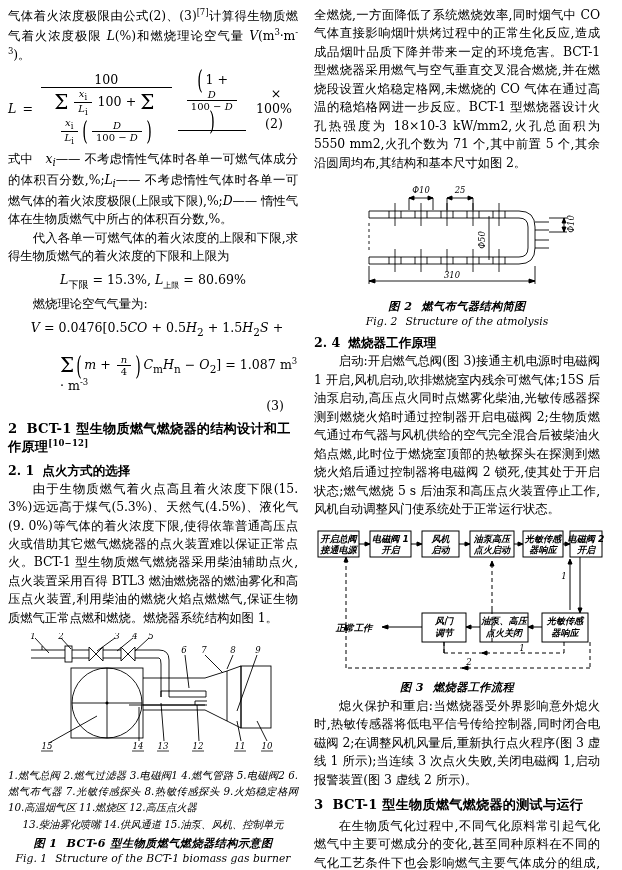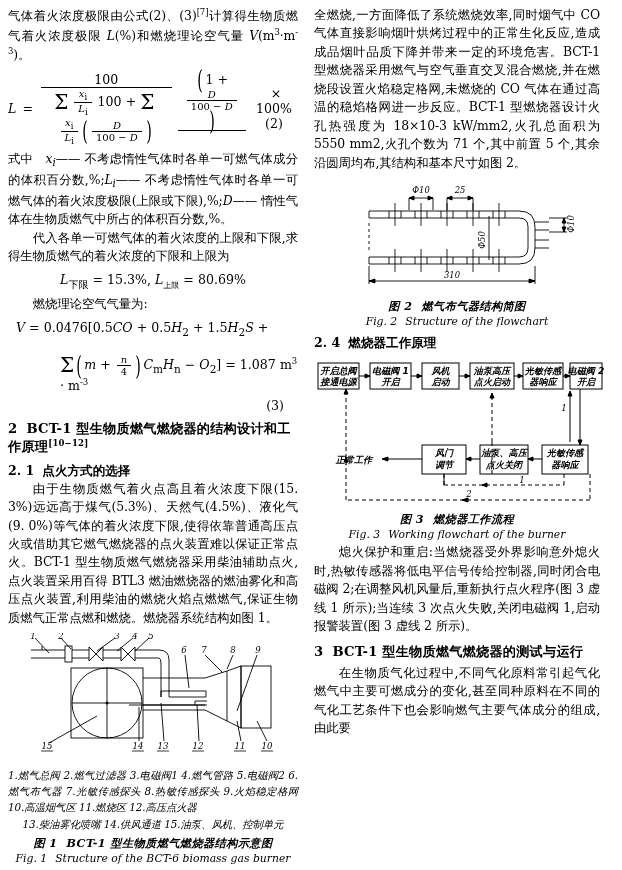--- a/index.html
+++ b/index.html
@@ -163,21 +163,21 @@
     <p class="body indent">
       代入各单一可燃气体的着火浓度的上限和下限,求得生物质燃气的着火浓度的下限和上限为
     </p>
 
     <div class="math">
       <span class="mi">L</span><sub style="font-size:10px">下限</sub> = 15.3%, <span class="mi">L</span><sub style="font-size:8px">上限</sub> = 80.69%
     </div>
 
     <p class="body indent">燃烧理论空气气量为:</p>
 
-    <div class="math" style="text-align:left;padding-left:8px;">
+    <div class="math" style="text-align:center;padding-left:8px;">
       <span class="mi">V</span> = 0.0476[0.5<span class="mi">CO</span> + 0.5<span class="mi">H</span><sub>2</sub> + 1.5<span class="mi">H</span><sub>2</sub><span class="mi">S</span> +
     </div>
     <div class="math" style="text-align:left;padding-left:52px;margin-top:16px;">
       <span class="big">Σ</span><span class="paren-l">(</span><span class="mi">m</span> + <span class="frac sm"><span class="n"><span class="mi">n</span></span><span class="d">4</span></span><span class="paren-r">)</span><span class="mi">C</span><sub>m</sub><span class="mi">H</span><sub>n</sub> − <span class="mi">O</span><sub>2</sub>] = 1.087 m<span class="sup">3</span> · m<span class="sup">-3</span>
     </div>
     <div class="math" style="text-align:right;padding-right:14px;margin-top:1px;">(3)</div>
 
     <h2 class="sec">
       <span class="num">2</span><span>BCT-1 型生物质燃气燃烧器的结构设计和工作原理<span class="sup">[10−12]</span></span>
     </h2>
@@ -278,24 +278,24 @@
           <line x1="148" y1="118" x2="160" y2="118"></line>
           <line x1="183" y1="118" x2="195" y2="118"></line>
           <line x1="225" y1="118" x2="237" y2="118"></line>
           <line x1="252" y1="118" x2="264" y2="118"></line>
         </g>
       </svg>
 
       <p class="fig-legend">1.燃气总阀  2.燃气过滤器  3.电磁阀1  4.燃气管路 5.电磁阀2  6.燃气布气器  7.光敏传感探头  8.热敏传感探头  9.火焰稳定格网  10.高温烟气区  11.燃烧区  12.高压点火器</p>
       <p class="fig-legend" style="text-align:center;">13.柴油雾化喷嘴  14.供风通道 15.油泵、风机、控制单元</p>
       <div class="fig-cap-cn">
-        <span class="lbl">图 1</span><span>BCT-1 型生物质燃气燃烧器结构示意图</span>
+        <span class="lbl">图 1</span><span>BCT-6 型生物质燃气燃烧器结构示意图</span>
       </div>
       <div class="fig-cap-en">
-        <span class="lbl">Fig. 1</span><span>Structure of the BCT-6 biomass gas burner</span>
+        <span class="lbl">Fig. 1</span><span>Structure of the BCT-1 biomass gas burner</span>
       </div>
     </div>
 
     <h3 class="subsec">
       <span class="num">2. 2</span><span>燃气供气速度的确定</span>
     </h3>
 
   </div>
 
   <div class="col col-right">
@@ -394,27 +394,28 @@
           <text x="164" y="62" transform="rotate(-90 164 62)">Φ50</text>
           <text x="253" y="46" transform="rotate(-90 253 46)">Φ10</text>
           <text x="131" y="100">310</text>
         </g>
       </svg>
 
       <div class="fig-cap-cn">
         <span class="lbl">图 2</span><span>燃气布气器结构简图</span>
       </div>
       <div class="fig-cap-en">
-        <span class="lbl">Fig. 2</span><span>Structure of the flowchart</span>
+        <span class="lbl">Fig. 2</span><span>Structure of the atmolysis</span>
       </div>
     </div>
 
     <h3 class="subsec">
       <span class="num">2. 4</span><span>燃烧器工作原理</span>
     </h3>
+    <p class="body indent">启动:开启燃气总阀(图 3)接通主机电源时电磁阀 1 开启,风机启动,吹排燃烧室内残余可燃气体;15S 后油泵启动,高压点火同时点燃雾化柴油,光敏传感器探测到燃烧火焰时通过控制器开启电磁阀 2;生物质燃气通过布气器与风机供给的空气完全混合后被柴油火焰点燃,此时位于燃烧室顶部的热敏探头在探测到燃烧火焰后通过控制器将电磁阀 2 锁死,使其处于开启状态;燃气燃烧 5 s 后油泵和高压点火装置停止工作,风机自动调整风门使系统处于正常运行状态。</p>
 
     <div class="fig">
       <svg width="290" height="152" viewBox="0 0 290 152">
         <g stroke="#000" fill="none" stroke-width="1">
 
           <rect x="4" y="6" width="41" height="26"></rect>
           <rect x="56" y="6" width="41" height="26"></rect>
           <rect x="108" y="6" width="37" height="26"></rect>
           <rect x="156" y="6" width="44" height="26"></rect>
           <rect x="209" y="6" width="40" height="26"></rect>
@@ -495,23 +496,20 @@
         <g fill="#000" font-family="DejaVu Serif, serif" font-size="8.6" text-anchor="middle">
           <text x="250" y="54">1</text>
           <text x="208" y="126">1</text>
           <text x="155" y="140">2</text>
         </g>
       </svg>
 
       <div class="fig-cap-cn">
         <span class="lbl">图 3</span><span>燃烧器工作流程</span>
       </div>
-      <div class="fig-cap-en">
-        <span class="lbl">Fig. 3</span><span>Working flowchart of the burner</span>
-      </div>
     </div>
 
     <p class="body indent">熄火保护和重启:当燃烧器受外界影响意外熄火时,热敏传感器将低电平信号传给控制器,同时闭合电磁阀 2;在调整风机风量后,重新执行点火程序(图 3 虚线 1 所示);当连续 3 次点火失败,关闭电磁阀 1,启动报警装置(图 3 虚线 2 所示)。</p>
 
     <h2 class="sec">
       <span class="num">3</span><span>BCT-1 型生物质燃气燃烧器的测试与运行</span>
     </h2>
 
     <p class="body indent">在生物质气化过程中,不同气化原料常引起气化燃气中主要可燃成分的变化,甚至同种原料在不同的气化工艺条件下也会影响燃气主要气体成分的组成,由此要</p>
   </div>

